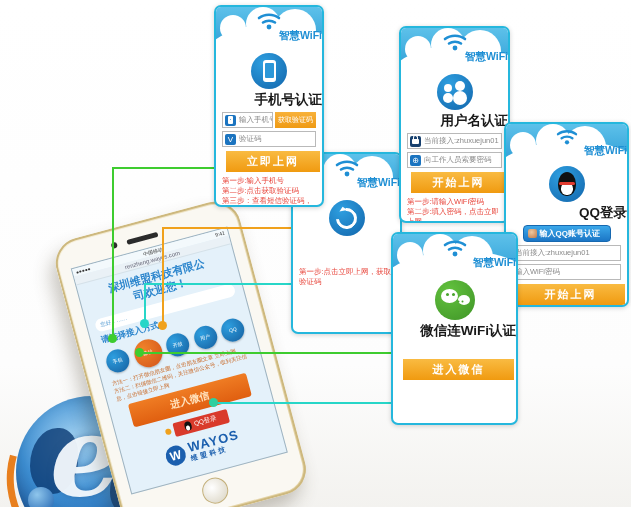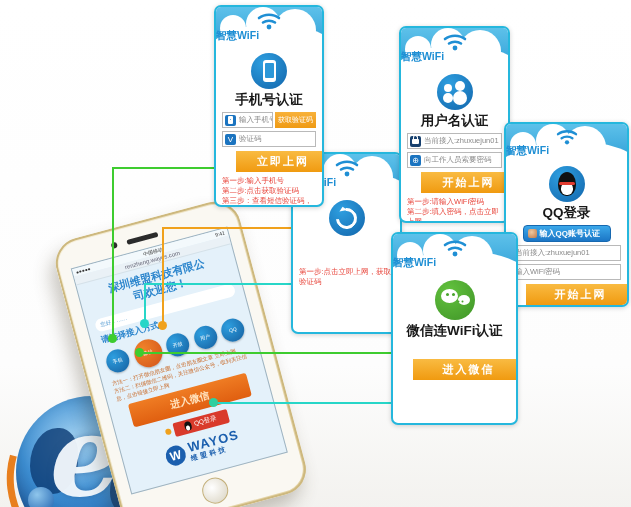--- a/index.html
+++ b/index.html
@@ -15,35 +15,35 @@
   #card-user  {left:399px;top:26px; width:107px;height:193px;z-index:4;}
   #card-open  {left:291px;top:152px;width:107px;height:178px;z-index:3;}
   #card-qq    {left:504px;top:122px;width:121px;height:181px;z-index:5;}
   #card-wx    {left:391px;top:232px;width:123px;height:189px;z-index:6;}
 
   .head{height:42px;background:linear-gradient(180deg,#5dc1ea,#2f9ed6);position:relative;}
   .head::before{content:'';position:absolute;left:-12px;right:-12px;top:17px;height:34px;
         background:#fff;border-radius:55% 45% 0 0 / 100% 75% 0 0;}
   .head::after{content:'';position:absolute;left:4px;top:8px;width:26px;height:26px;background:#fff;
         border-radius:50%;box-shadow:62px 2px 0 8px #fff,30px -4px 0 4px #fff;}
-  .logo{position:absolute;top:3px;left:0;right:0;text-align:left;z-index:2;}
+  .logo{position:absolute;top:3px;left:0;right:0;text-align:right;z-index:2;}
   .logo svg{display:block;margin:0 auto;}
   .logo-text{font-size:10.5px;font-weight:bold;color:#1f8fd4;line-height:1.1;}
   .app-icon{width:36px;height:36px;border-radius:50%;margin:4px auto 2px;position:relative;
         background:radial-gradient(circle at 35% 28%,#2e9fe0,#1265ab);z-index:2;flex:none;}
   .app-icon.green{background:radial-gradient(circle at 35% 28%,#63c23e,#3f9427);}
-  .c-title{text-align:center;font-size:13.5px;font-weight:bold;color:#191919;margin:2px 0 3px;}
+  .c-title{text-align:right;font-size:13.5px;font-weight:bold;color:#191919;margin:2px 0 3px;}
   .row{display:flex;gap:2px;margin:3px 6px;}
   .inp{flex:1;display:flex;align-items:center;gap:3px;border:1px solid #b9b9b9;background:#fff;
        height:14px;padding:0 2px;font-size:7.5px;color:#8a8a8a;overflow:hidden;white-space:nowrap;}
   .ic{width:11px;height:11px;background:#1b74c0;border-radius:2px;color:#fff;font-size:8px;
       display:flex;align-items:center;justify-content:center;flex:none;position:relative;}
   .mini-btn{flex:none;background:linear-gradient(#f8b13a,#ef9a14);color:#fff;font-size:7px;
       display:flex;align-items:center;justify-content:center;padding:0 3px;border:none;}
-  .btn{display:block;margin:4px 20px;background:linear-gradient(#f9bb42,#f09a10);color:#fff;
+  .btn{display:block;margin:4px 10px;background:linear-gradient(#f9bb42,#f09a10);color:#fff;
       font-weight:bold;font-size:11px;text-align:center;padding:3px 0;border:none;
       width:calc(100% - 12px);letter-spacing:2px;}
   .steps{margin:3px 6px 0;font-size:7.5px;line-height:1.35;color:#e8463c;white-space:pre-line;}
   .qq-btn{display:flex;align-items:center;gap:3px;margin:3px auto 2px;width:88px;
       background:linear-gradient(#3ba8ea,#1b76c6);border:1px solid #1668b0;border-radius:4px;
       padding:2px 4px;color:#fff;font-size:8px;font-weight:bold;}
   .avatar{width:9px;height:9px;border-radius:2px;background:radial-gradient(circle at 40% 35%,#f0c9a0,#c07848);flex:none;}
   .spacer26{height:26px;} .spacer6{height:6px;}
 
   

